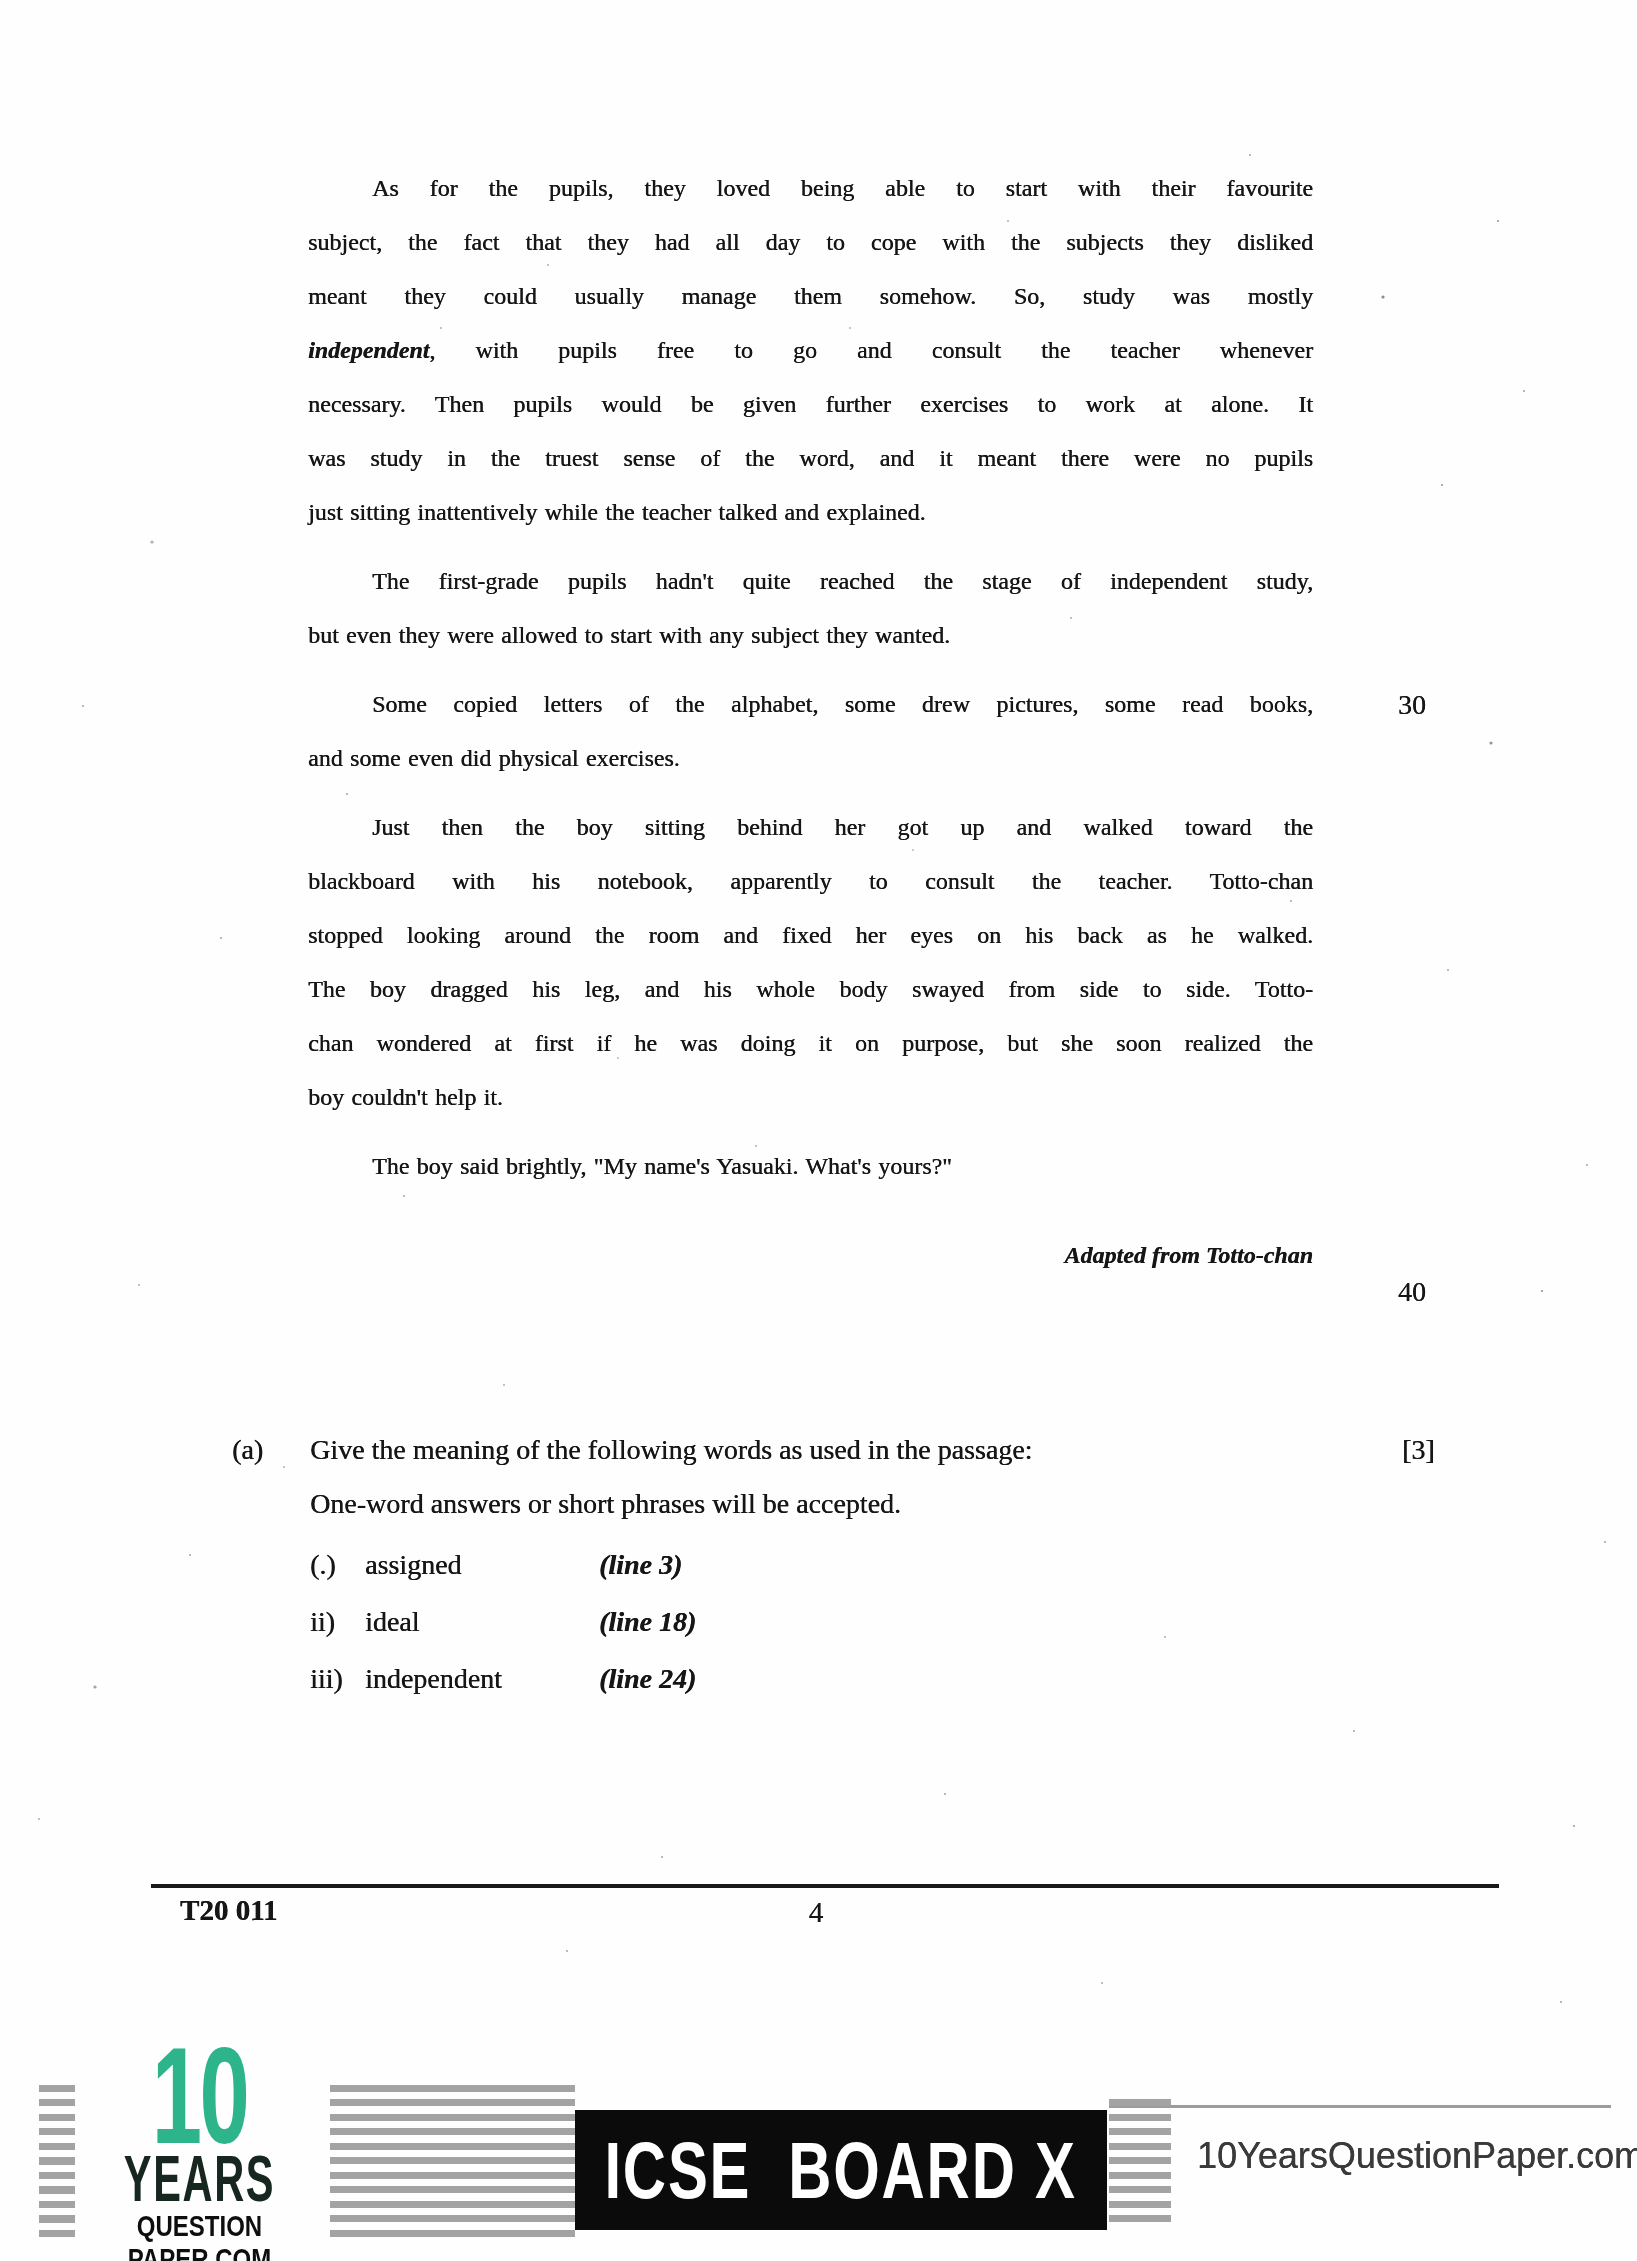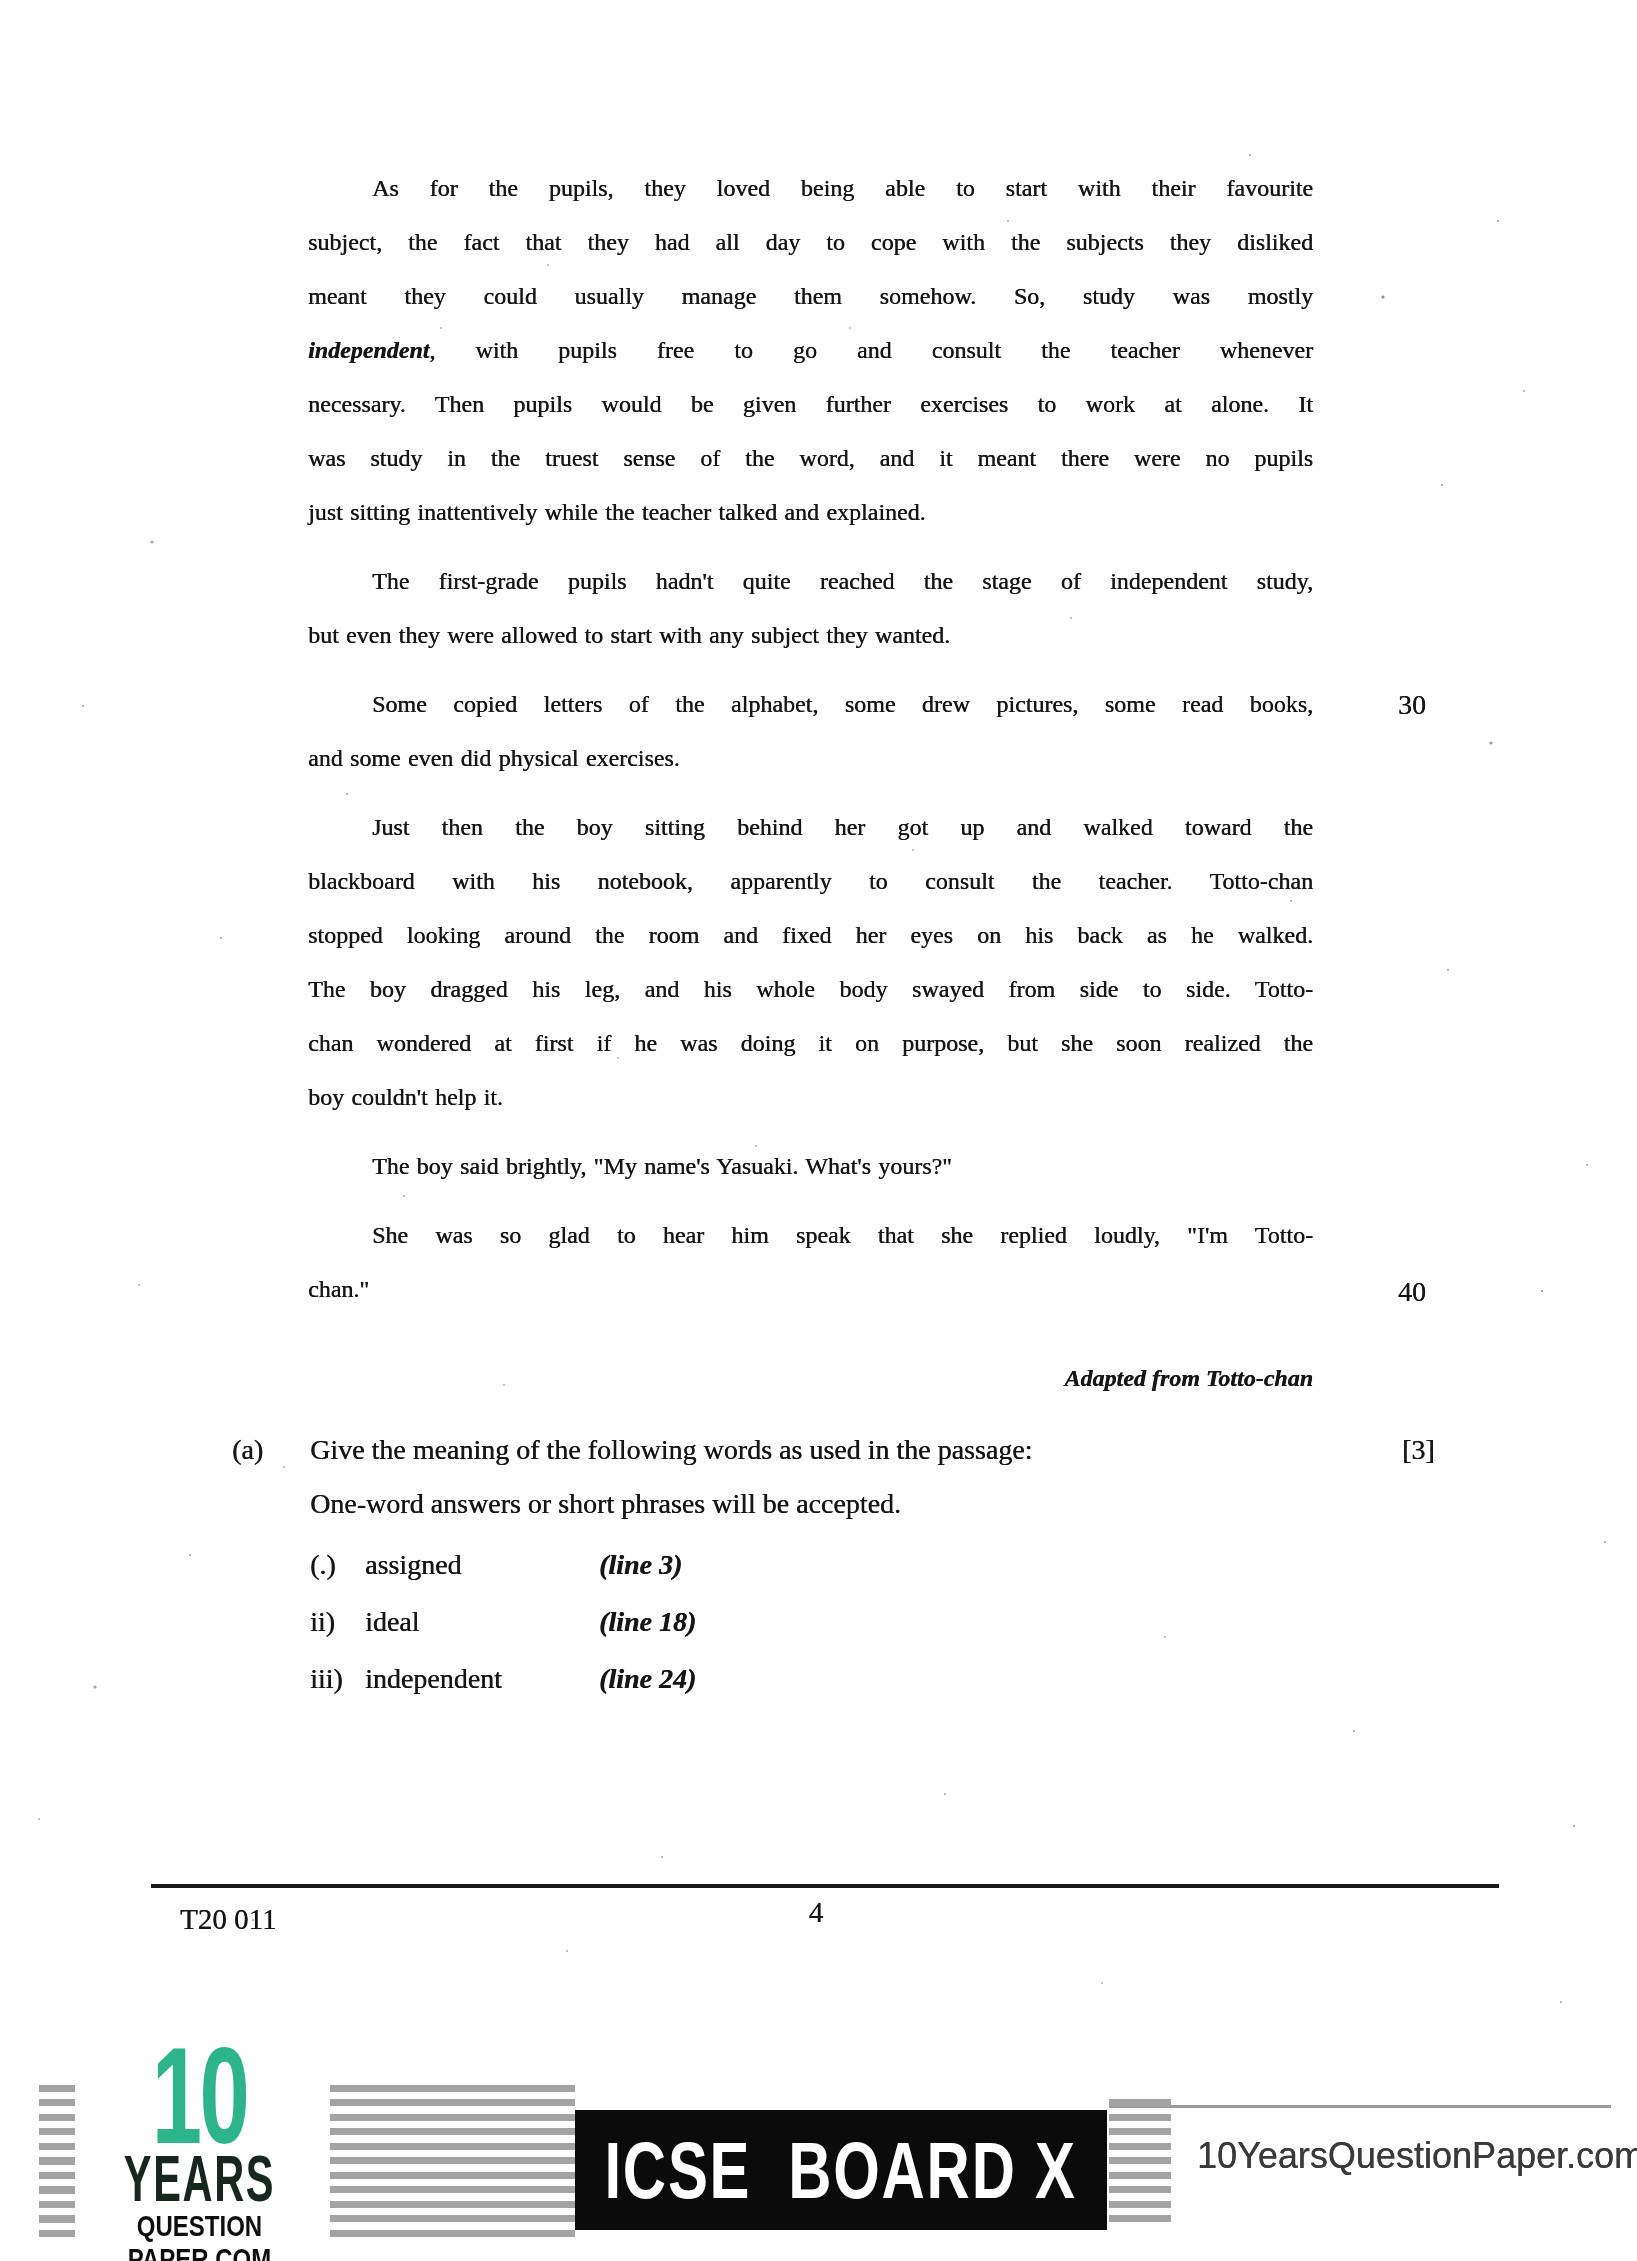--- a/index.html
+++ b/index.html
@@ -55,21 +55,21 @@
   .inum{width:55px;}
   .iword{width:234px;}
   .iref{font-weight:bold;font-style:italic;}
   
   #footer-rule{
     position:absolute;left:151px;top:1884px;width:1348px;height:3.8px;
     background:#1a1a1a;
   }
   #paper-code{
     position:absolute;left:180px;top:1891px;height:38px;line-height:38px;
-    font-size:29px;font-weight:normal;text-shadow:0.3px 0 0 currentColor;margin-top:9px;
+    font-size:29px;font-weight:bold;text-shadow:0.3px 0 0 currentColor;
   }
   #page-number{
     position:absolute;left:791px;top:1893px;width:50px;text-align:center;
     height:38px;line-height:38px;font-size:29px;text-shadow:0.3px 0 0 currentColor;
   }
   
   .stripes{
     position:absolute;
     background:repeating-linear-gradient(180deg,#a3a3a3 0 7px,rgba(0,0,0,0) 7px 14.5px);
   }
@@ -165,24 +165,20 @@
       <div class="pline indent">Just then the boy sitting behind her got up and walked toward the</div>
       <div class="pline">blackboard with his notebook, apparently to consult the teacher. Totto-chan</div>
       <div class="pline">stopped looking around the room and fixed her eyes on his back as he walked.</div>
       <div class="pline">The boy dragged his leg, and his whole body swayed from side to side. Totto-</div>
       <div class="pline">chan wondered at first if he was doing it on purpose, but she soon realized the</div>
       <div class="pline end">boy couldn't help it.</div>
     </div>
     <div class="para">
       <div class="pline indent end">The boy said brightly, "My name's Yasuaki. What's yours?"</div>
     </div>
-    <div class="para">
-      <div class="pline indent">She was so glad to hear him speak that she replied loudly, "I'm Totto-</div>
-      <div class="pline end">chan."</div>
-    </div>
     <div id="attribution">Adapted from Totto-chan</div>
   </div>
 
   <div class="margin-num" id="line-num-30">30</div>
   <div class="margin-num" id="line-num-40">40</div>
 
   <div id="q-label">(a)</div>
   <div id="marks-badge">[3]</div>
   <div id="question">
     <div class="qline">Give the meaning of the following words as used in the passage:</div>

